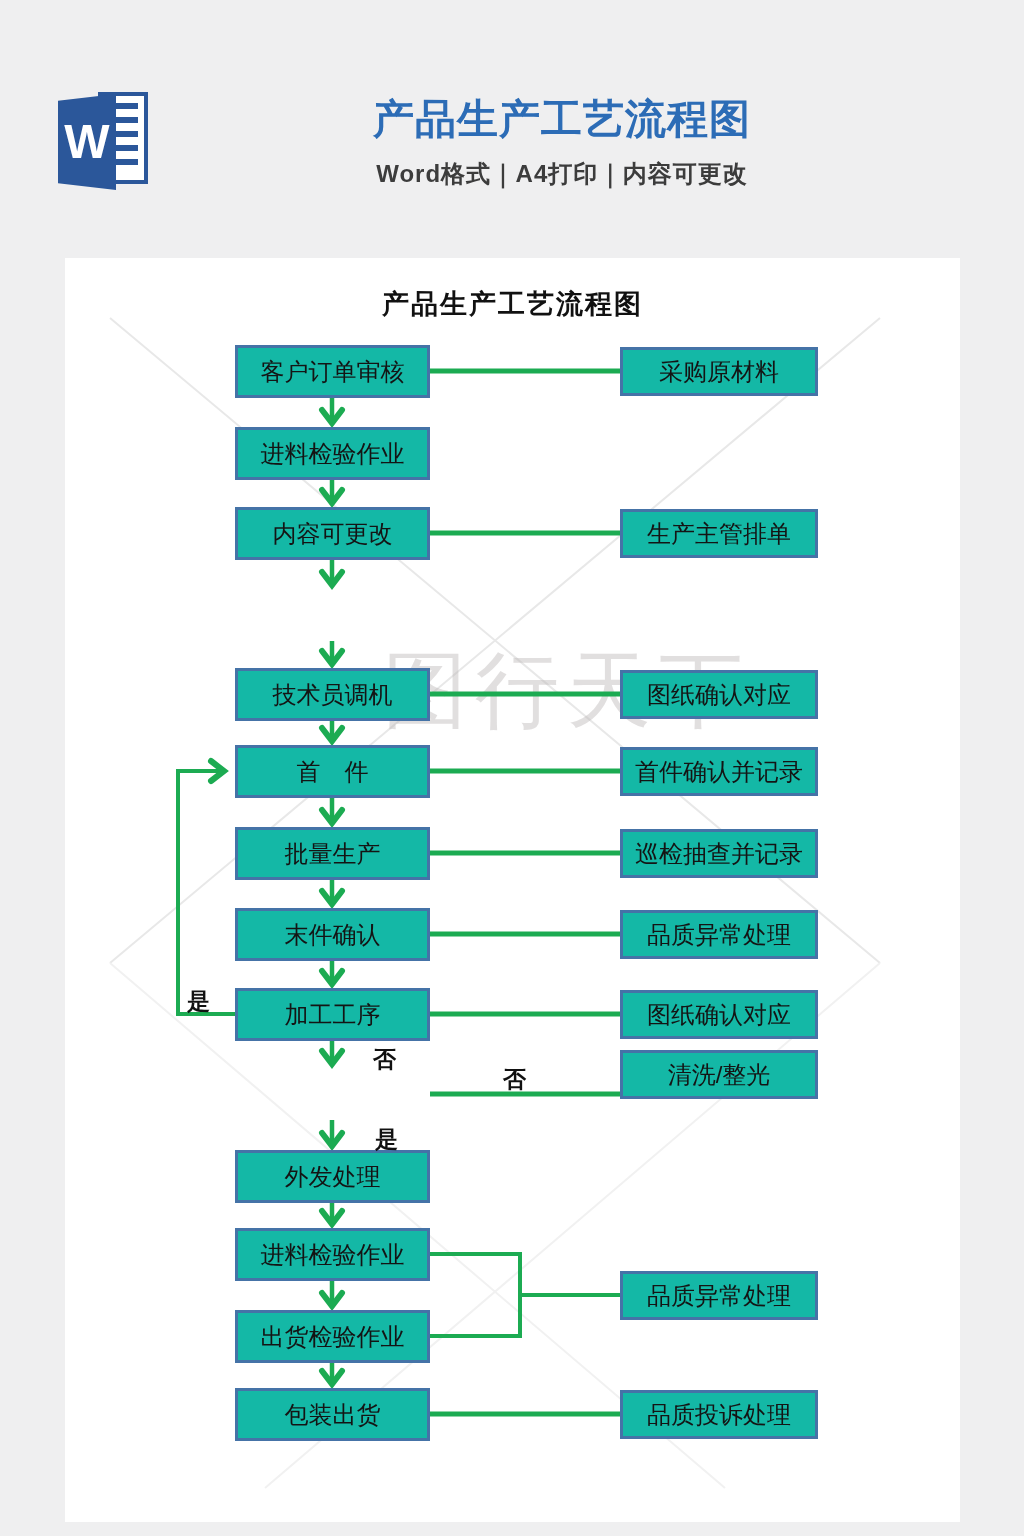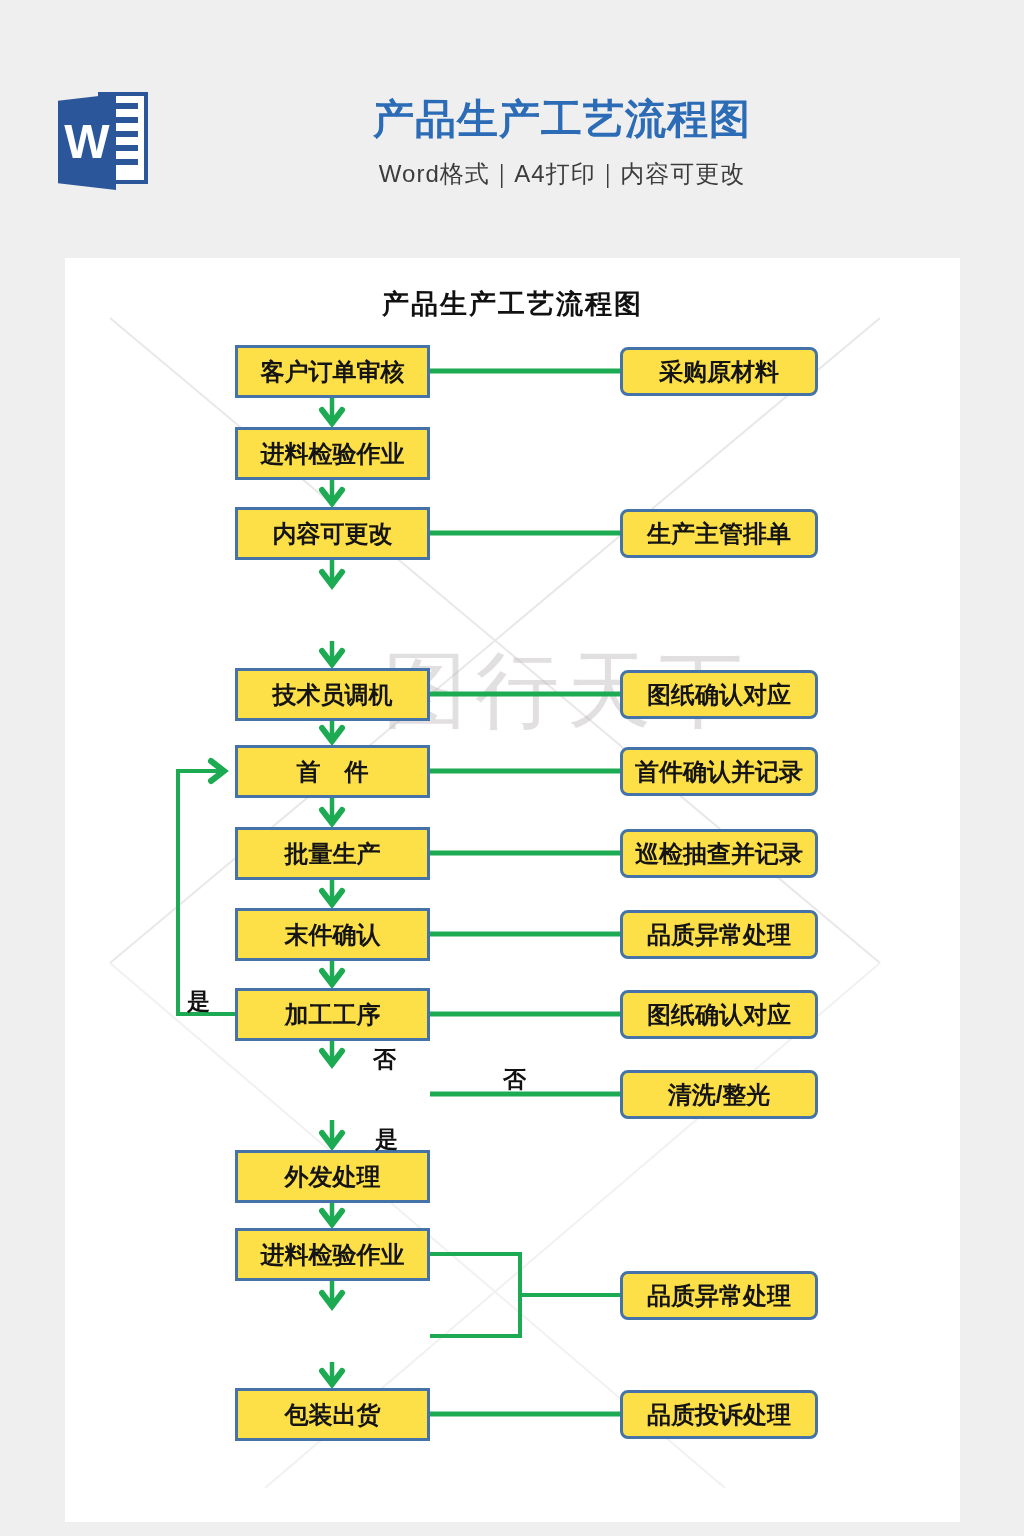--- a/index.html
+++ b/index.html
@@ -12,35 +12,35 @@
   .word-icon .doc .stripes{position:absolute;left:6px;right:6px;top:7px;bottom:7px;
                   background:repeating-linear-gradient(to bottom,#2b579a 0 6px,#fff 6px 14px);}
   .word-icon .front{position:absolute;left:0;top:8px;width:58px;height:96px;background:#2b579a;
                   clip-path:polygon(0 7%,100% 0,100% 100%,0 93%);
                   display:flex;align-items:center;justify-content:center;}
   .word-icon .front span{color:#fff;font-size:48px;font-weight:700;line-height:1;}
   .header-text{position:absolute;left:100px;top:0;width:924px;text-align:center;}
   .header-title{position:absolute;left:0;top:92px;width:100%;margin:0;font-size:41px;
                 font-weight:700;color:#2c6cb6;letter-spacing:1px;}
   .header-subtitle{position:absolute;left:0;top:158px;width:100%;margin:0;font-size:24px;
-                font-weight:400;color:#3c3c3c;letter-spacing:1px;}
+                font-weight:700;color:#3c3c3c;letter-spacing:1px;}
   
   .card{position:absolute;left:65px;top:258px;width:895px;height:1264px;background:#ffffff;}
   .chart-title{position:absolute;left:0;top:28px;width:100%;margin:0;text-align:center;
                font-size:27px;font-weight:700;color:#111;letter-spacing:2px;}
   .wm-lines{position:absolute;left:0;top:0;width:895px;height:1264px;}
   .wm-text{position:absolute;left:318px;top:376px;font-size:84px;font-weight:400;
            color:#b9b4b4;opacity:.42;letter-spacing:8px;white-space:nowrap;pointer-events:none;}
   .connectors{position:absolute;left:0;top:0;width:895px;height:1264px;}
   
-  .node{position:absolute;box-sizing:border-box;border:3px solid #4573a7;background:#fde047;
-        display:flex;align-items:center;justify-content:center;font-size:24px;font-weight:700;
+  .node{position:absolute;box-sizing:border-box;border:3px solid #4573a7;background:#14b8a6;
+        display:flex;align-items:center;justify-content:center;font-size:24px;font-weight:400;
         color:#141414;white-space:pre;}
   .node.left{left:170px;width:195px;height:53px;}
-  .node.right{left:555px;width:198px;height:49px;border-radius:8px;}
+  .node.right{left:555px;width:198px;height:49px;}
   .decision{position:absolute;font-size:23px;font-weight:700;color:#111;}
 </style>
 </head>
 <body>
 
 <div class="page">
 
   <div class="word-icon">
     <div class="doc">
       <div class="stripes"></div>
@@ -129,30 +129,31 @@
     <div class="node left" style="top:87px">客户订单审核</div>
     <div class="node left" style="top:169px">进料检验作业</div>
     <div class="node left" style="top:249px">内容可更改</div>
     <div class="node left" style="top:410px">技术员调机</div>
     <div class="node left" style="top:569px">批量生产</div>
     <div class="node left" style="top:487px">首　件</div>
     <div class="node left" style="top:650px">末件确认</div>
     <div class="node left" style="top:730px">加工工序</div>
     <div class="node left" style="top:892px">外发处理</div>
     <div class="node left" style="top:970px">进料检验作业</div>
+    <div class="node left" style="top:1052px">出货检验作业</div>
     <div class="node left" style="top:1130px">包装出货</div>
 
     <div class="node right" style="top:89px">采购原材料</div>
     <div class="node right" style="top:251px">生产主管排单</div>
     <div class="node right" style="top:412px">图纸确认对应</div>
     <div class="node right" style="top:489px">首件确认并记录</div>
     <div class="node right" style="top:571px">巡检抽查并记录</div>
     <div class="node right" style="top:652px">品质异常处理</div>
     <div class="node right" style="top:732px">图纸确认对应</div>
-    <div class="node right" style="top:812px">清洗/整光</div>
+    <div class="node right" style="top:792px">清洗/整光</div>
     <div class="node right" style="top:1013px">品质异常处理</div>
     <div class="node right" style="top:1132px">品质投诉处理</div>
 
     <span class="decision" style="left:122px;top:728px">是</span>
     <span class="decision" style="left:308px;top:786px">否</span>
     <span class="decision" style="left:438px;top:806px">否</span>
     <span class="decision" style="left:310px;top:866px">是</span>
 
   </div>
 </div>

